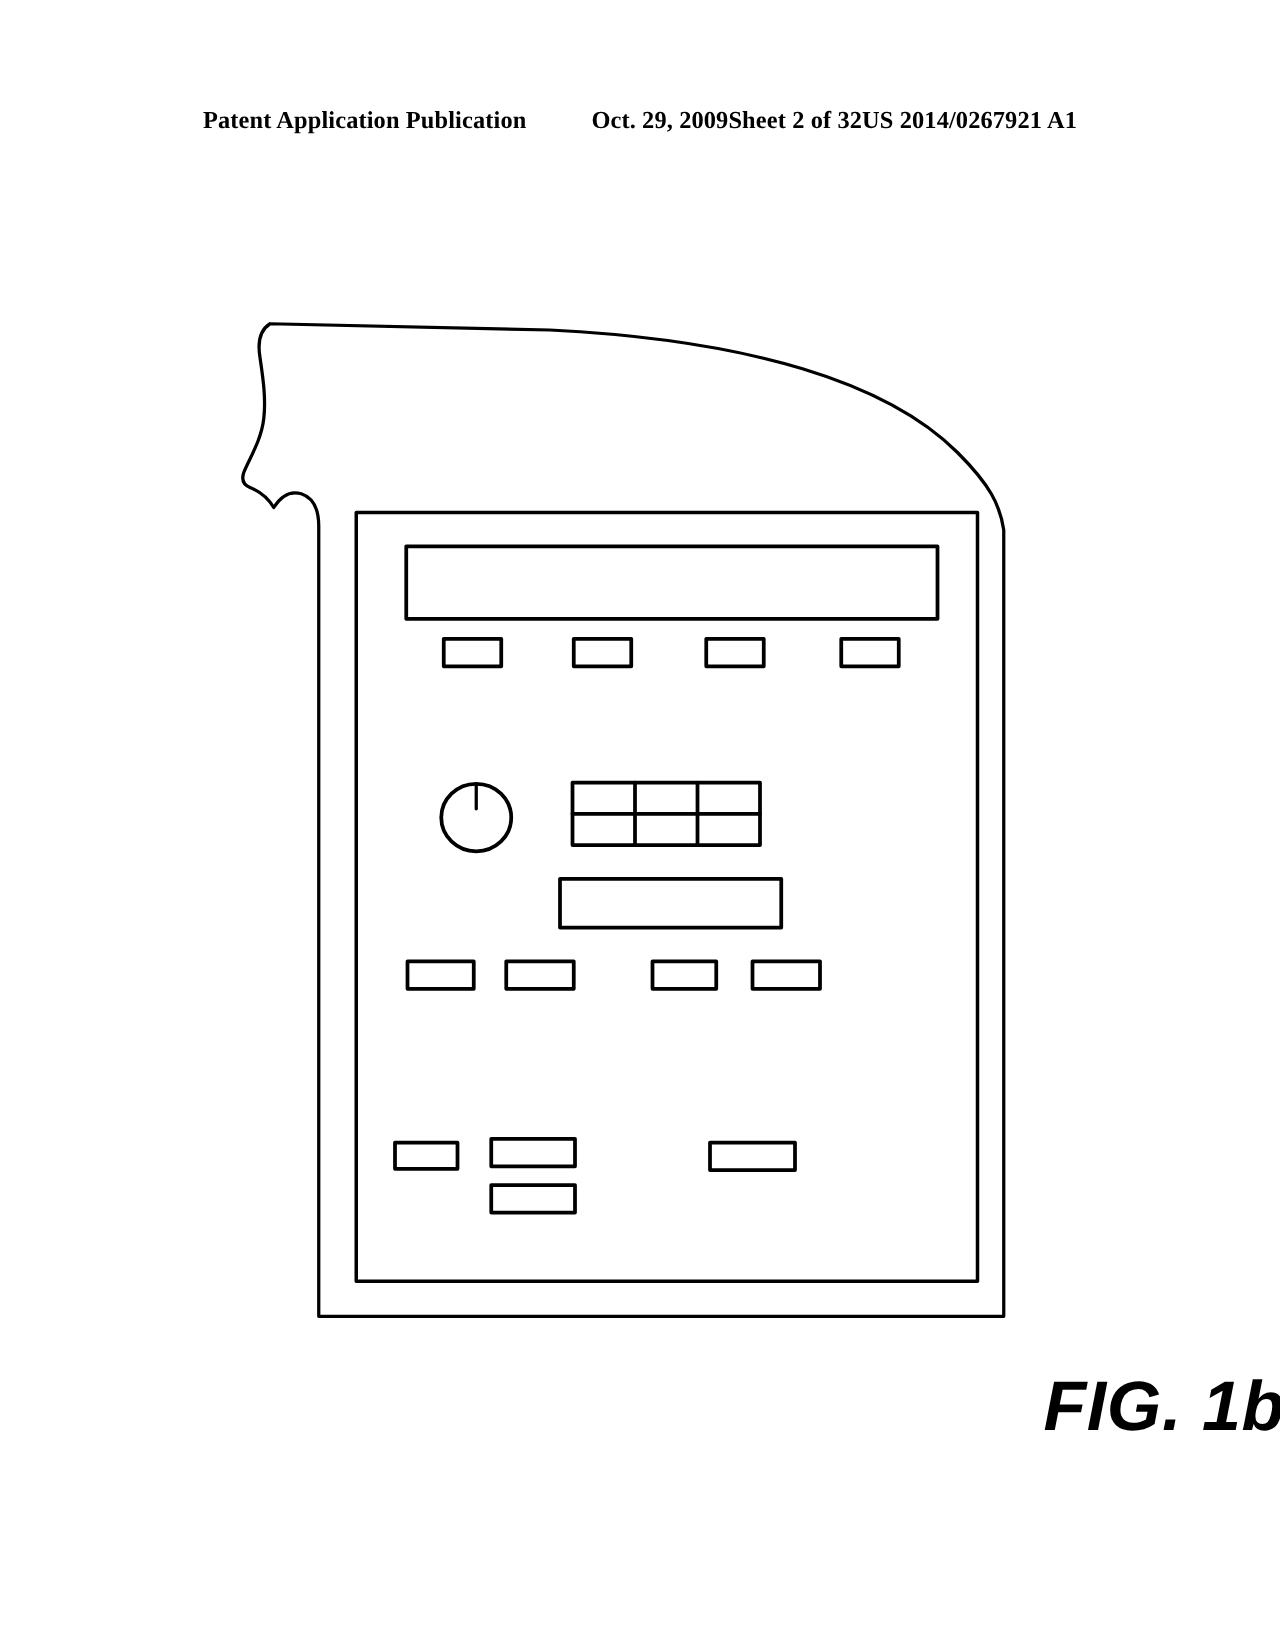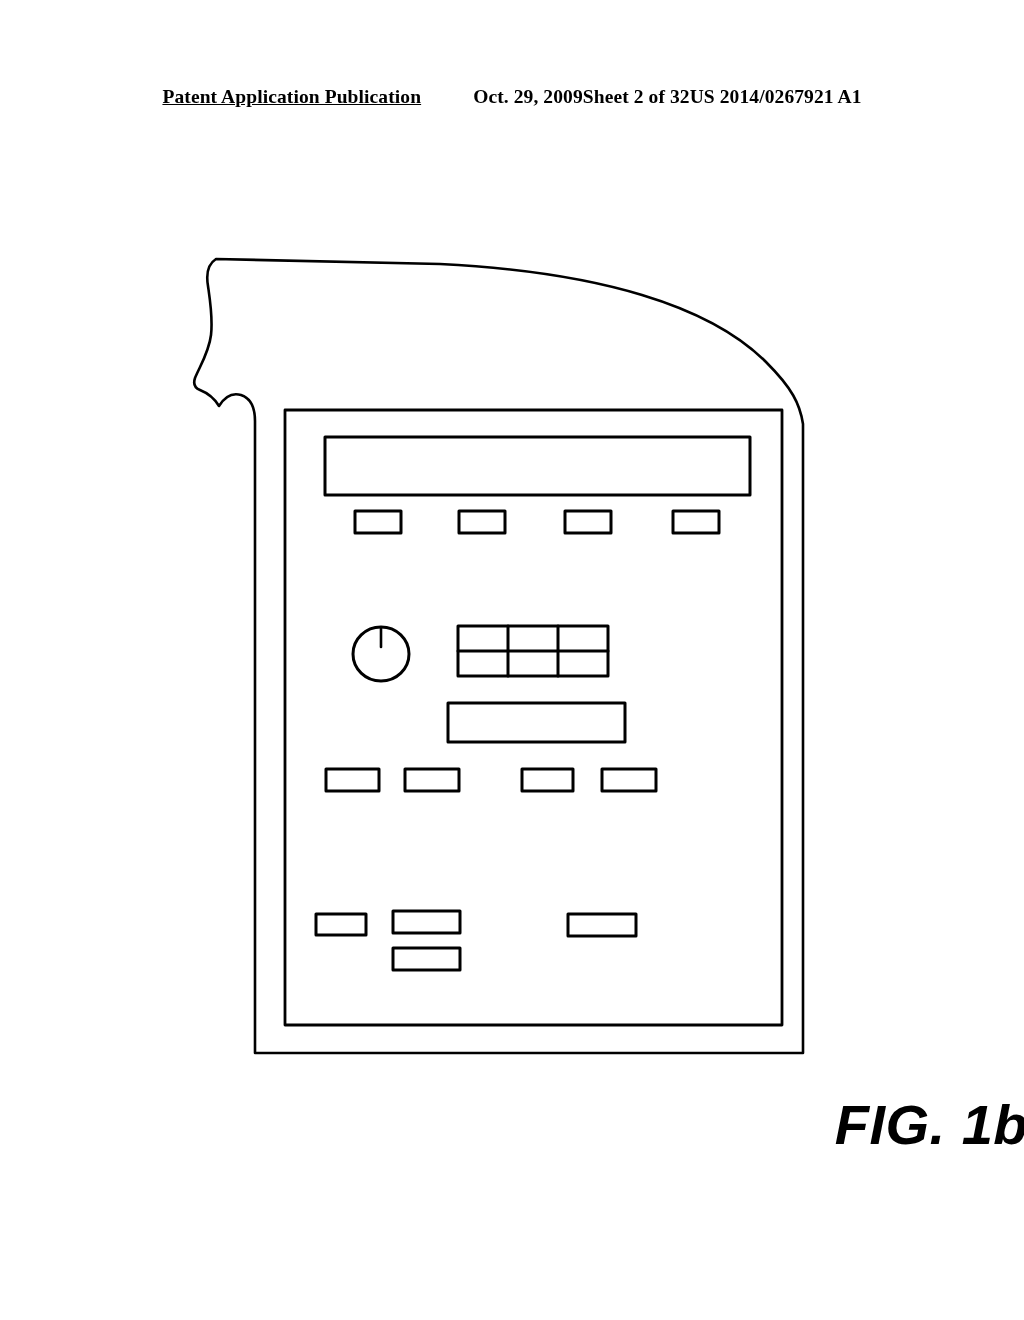--- a/index.html
+++ b/index.html
@@ -24,21 +24,21 @@
     width: 1024px;
     display: flex;
     justify-content: center;
     align-items: baseline;
     font-family: "Liberation Serif", serif;
     font-weight: bold;
     font-size: 19.5px;
     letter-spacing: 0.1px;
     white-space: nowrap;
   }
-  .hdr-pub      { margin-right: 52px; text-decoration: underline; }
+  .hdr-pub      { margin-right: 52px; }
   .hdr-date     { }
   .hdr-sheet    { }
   .hdr-number   { }
 
   
   #figure-stage {
     position: absolute;
     left: 0;
     top: 0;
     width: 1024px;

